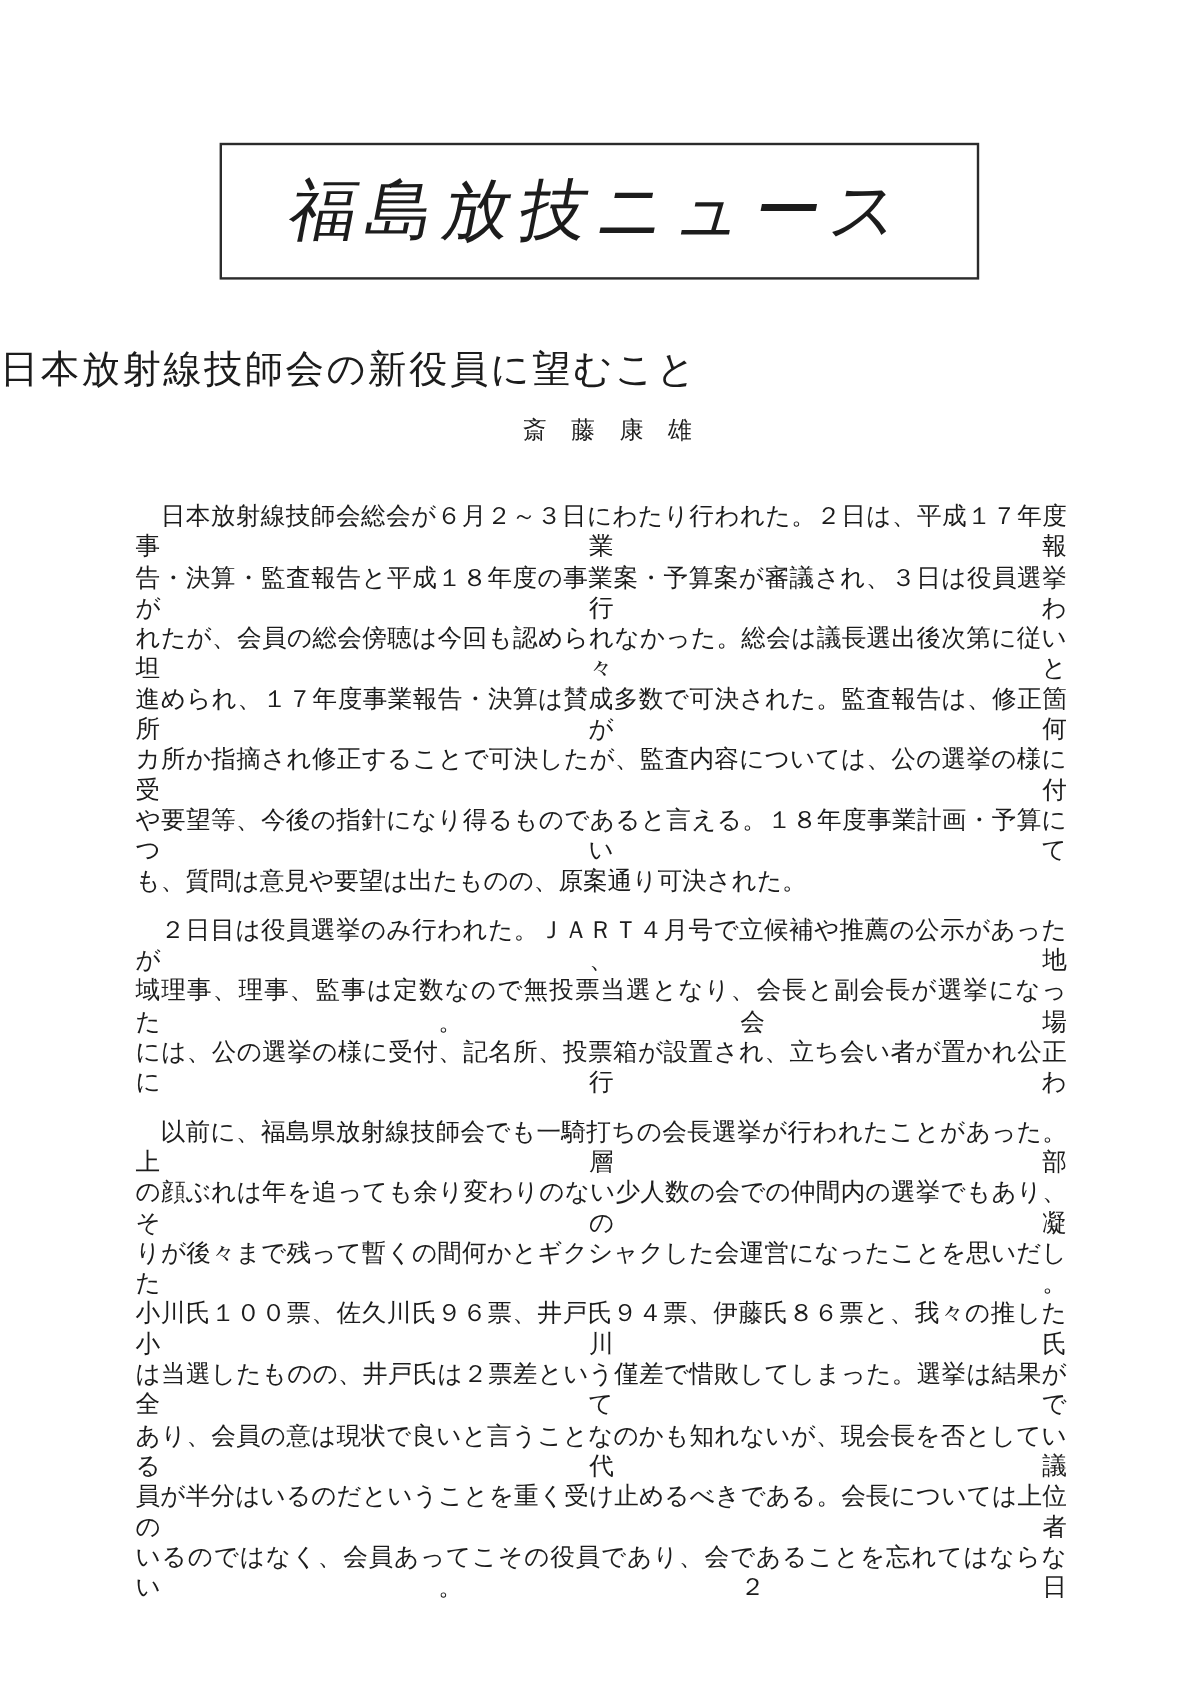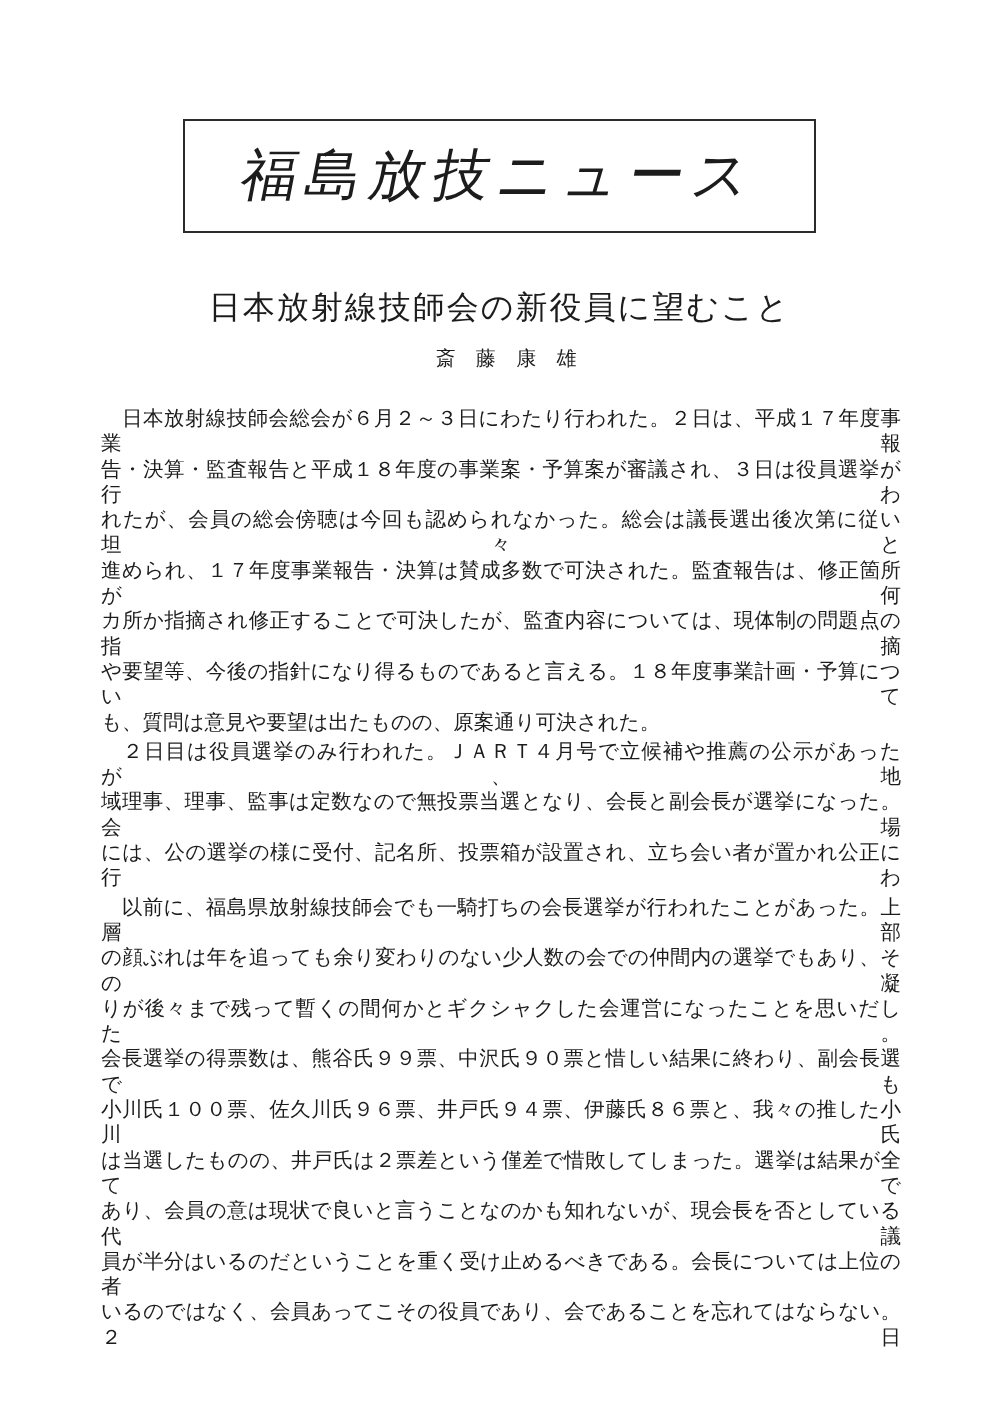--- a/index.html
+++ b/index.html
@@ -33,21 +33,20 @@
     white-space: nowrap;
     transform: skewX(-11deg);
     font-weight: 500;
   }
   .article-title {
     position: absolute;
     top: 286px;
     left: 0;
     width: 100%;
     margin: 0;
-    text-align: center;
     font-size: 32px;
     font-weight: normal;
     letter-spacing: 2px;
     white-space: nowrap;
   }
   .author {
     position: absolute;
     top: 345px;
     left: 10px;
     width: 100%;
@@ -58,21 +57,21 @@
   }
   .article-body {
     position: absolute;
     left: 97px;
     top: 402px;
     width: 808px;
     font-size: 20.5px;
     line-height: 25.3px;
   }
   .para {
-    margin: 4px;
+    margin: 16px;
     padding: 0;
   }
   .line {
     display: block;
     text-align: justify;
     text-align-last: justify;
     white-space: normal;
   }
   .line.end {
     text-align: center;
@@ -92,36 +91,35 @@
 
   <div class="author">斎 藤 康 雄</div>
 
   <div class="article-body">
 
     <p class="para">
       <span class="line">　日本放射線技師会総会が６月２～３日にわたり行われた。２日は、平成１７年度事業報</span>
       <span class="line">告・決算・監査報告と平成１８年度の事業案・予算案が審議され、３日は役員選挙が行わ</span>
       <span class="line">れたが、会員の総会傍聴は今回も認められなかった。総会は議長選出後次第に従い坦々と</span>
       <span class="line">進められ、１７年度事業報告・決算は賛成多数で可決された。監査報告は、修正箇所が何</span>
-      <span class="line">カ所か指摘され修正することで可決したが、監査内容については、現体制の問題点の指摘</span>
+      <span class="line">カ所か指摘され修正することで可決したが、監査内容については、公の選挙の様に受付</span>
       <span class="line">や要望等、今後の指針になり得るものであると言える。１８年度事業計画・予算について</span>
       <span class="line end">も、質問は意見や要望は出たものの、原案通り可決された。</span>
     </p>
 
     <p class="para">
       <span class="line">　２日目は役員選挙のみ行われた。ＪＡＲＴ４月号で立候補や推薦の公示があったが、地</span>
       <span class="line">域理事、理事、監事は定数なので無投票当選となり、会長と副会長が選挙になった。会場</span>
       <span class="line">には、公の選挙の様に受付、記名所、投票箱が設置され、立ち会い者が置かれ公正に行わ</span>
     </p>
 
     <p class="para">
       <span class="line">　以前に、福島県放射線技師会でも一騎打ちの会長選挙が行われたことがあった。上層部</span>
       <span class="line">の顔ぶれは年を追っても余り変わりのない少人数の会での仲間内の選挙でもあり、その凝</span>
       <span class="line">りが後々まで残って暫くの間何かとギクシャクした会運営になったことを思いだした。</span>
-      <span class="line">会長選挙の得票数は、熊谷氏９９票、中沢氏９０票と惜しい結果に終わり、副会長選でも</span>
       <span class="line">小川氏１００票、佐久川氏９６票、井戸氏９４票、伊藤氏８６票と、我々の推した小川氏</span>
       <span class="line">は当選したものの、井戸氏は２票差という僅差で惜敗してしまった。選挙は結果が全てで</span>
       <span class="line">あり、会員の意は現状で良いと言うことなのかも知れないが、現会長を否としている代議</span>
       <span class="line">員が半分はいるのだということを重く受け止めるべきである。会長については上位の者</span>
       <span class="line">いるのではなく、会員あってこその役員であり、会であることを忘れてはならない。２日</span>
 
     </p>
 
   </div>
 </div>

